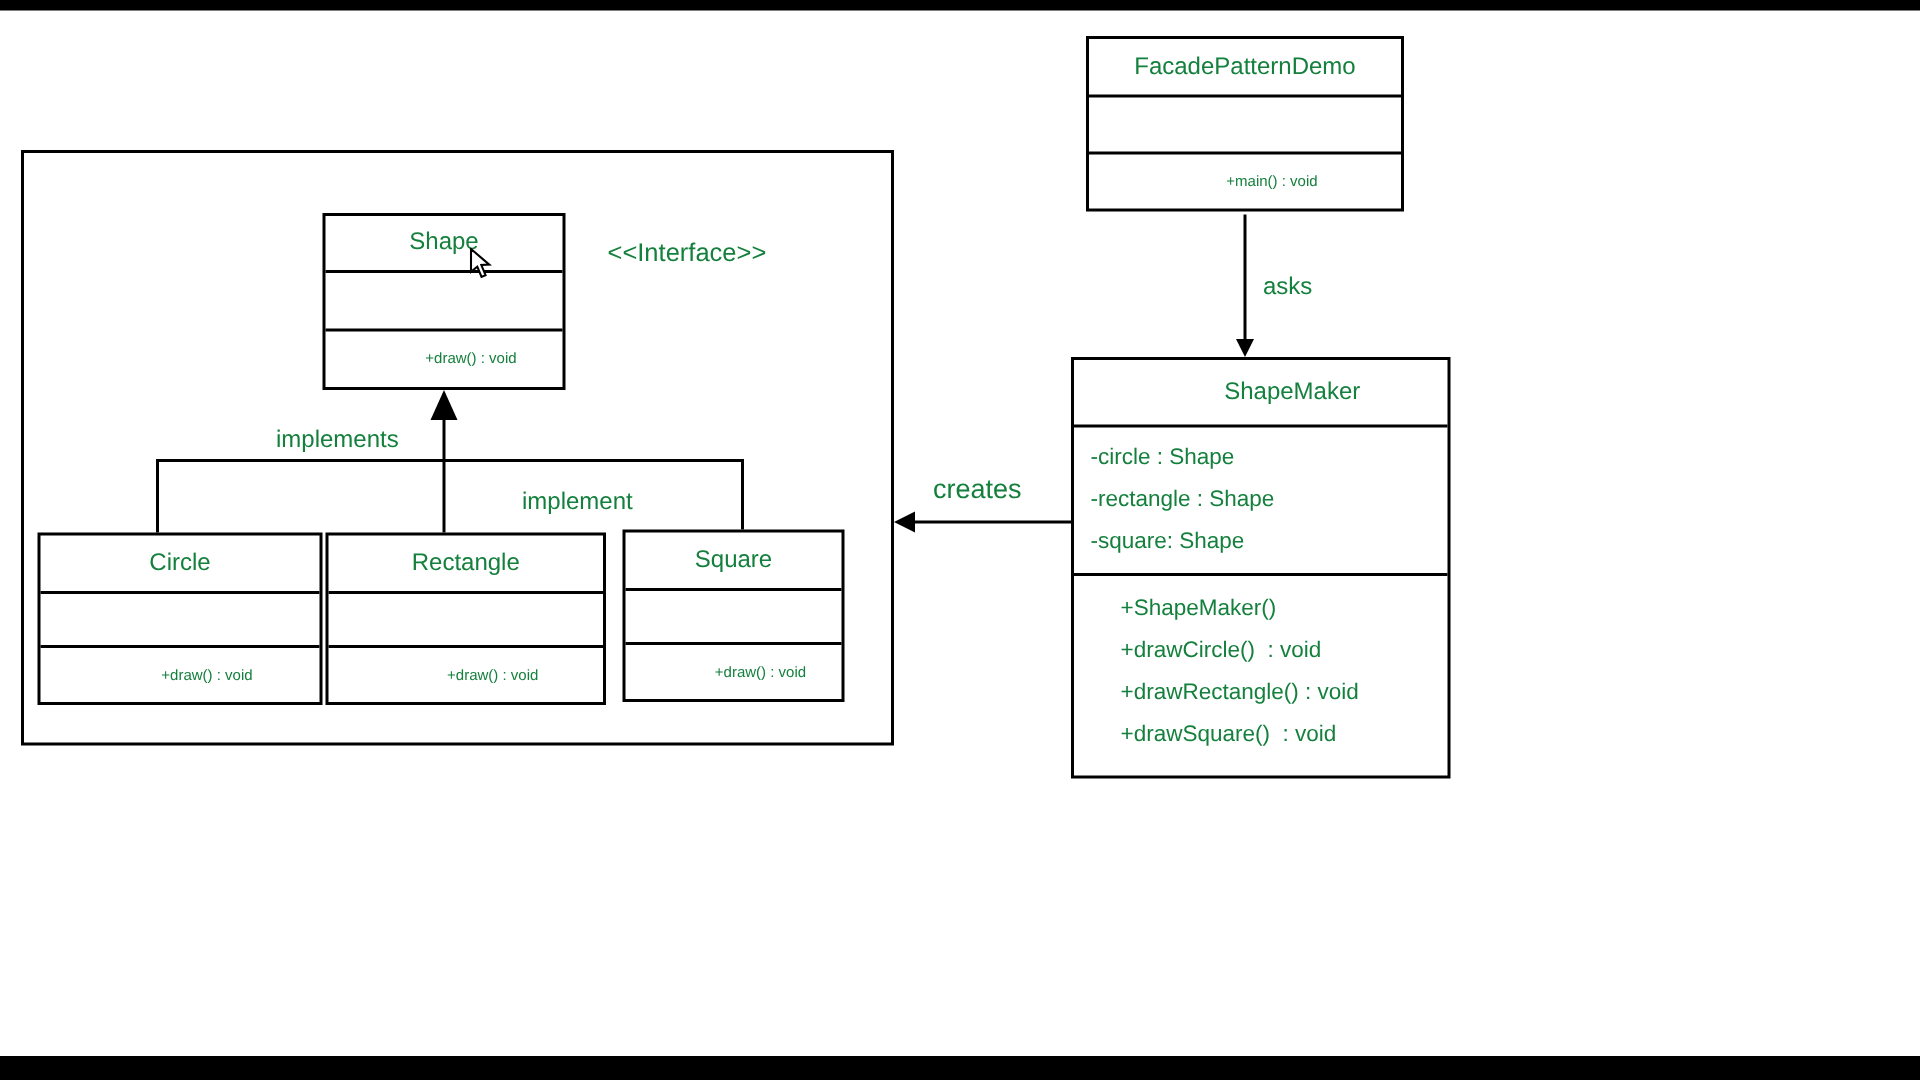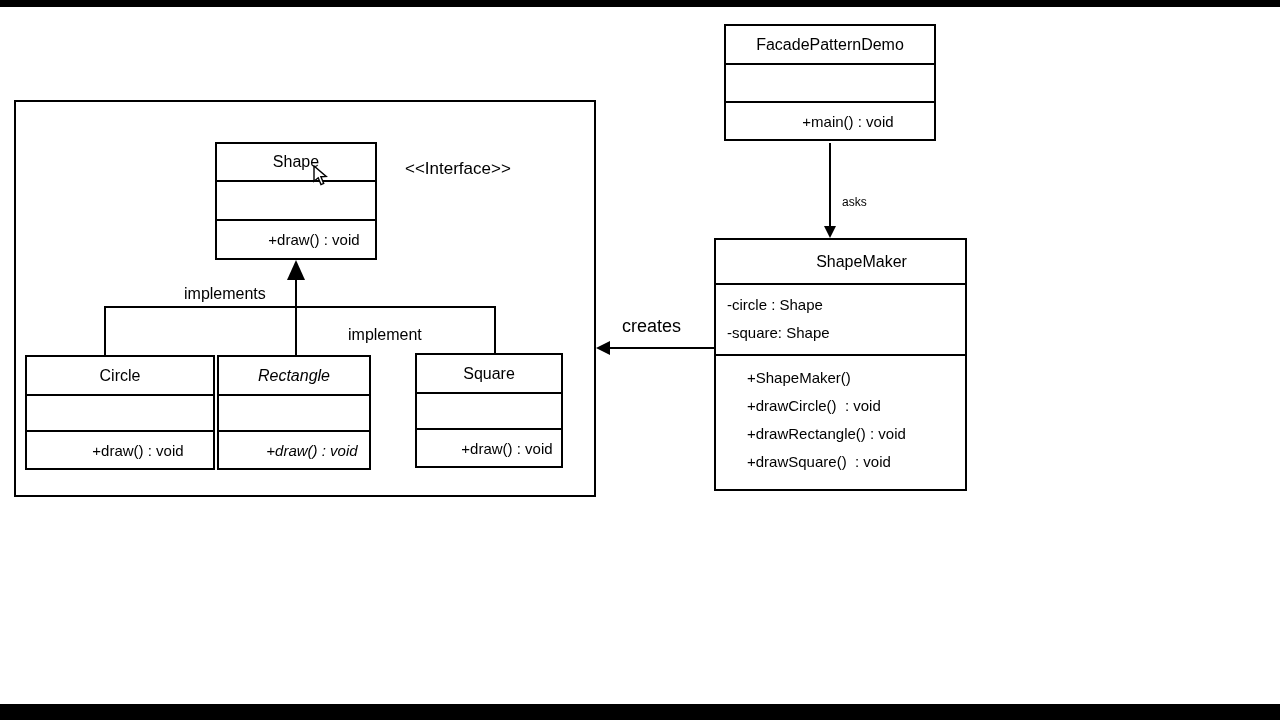--- a/index.html
+++ b/index.html
@@ -1,37 +1,37 @@
 <!DOCTYPE html>
 <html><head>
 <meta charset="utf-8">
 <style>
   html, body { margin: 0; padding: 0; background: #ffffff; }
   .stage {
     position: relative; width: 1280px; height: 720px;
     background: #ffffff; overflow: hidden;
-    font-family: "Liberation Sans", sans-serif; color: #000000;
+    font-family: "Liberation Sans", sans-serif; color: #15803d;
   }
   .bar { position: absolute; left: 0; width: 1280px; background: #000; }
   .bar.top { top: 0; height: 7px; }
   .bar.bottom { bottom: 0; height: 16px; }
 
   .uml-box {
     position: absolute; background: #fff;
     border: 2px solid #000; box-sizing: border-box;
   }
   .comp { border-bottom: 2px solid #000; }
   .comp:last-child { border-bottom: none; }
   .title-comp {
     display: flex; align-items: center; justify-content: center;
     font-size: 16px;
   }
   .center-comp {
     display: flex; align-items: center; justify-content: center;
-    font-size: 15px; white-space: pre; padding-left: 36px;
+    font-size: 10px; white-space: pre; padding-left: 36px;
   }
   .text-lines { font-size: 15px; }
   .text-lines > div { line-height: 28px; white-space: pre; }
 
   .float-label { position: absolute; white-space: nowrap; }
 
   svg.connectors {
     position: absolute; left: 0; top: 0; pointer-events: none;
   }
   .cursor { position: absolute; }
@@ -65,20 +65,21 @@
   <div class="uml-box" style="left:724px; top:24px; width:212px;">
     <div class="comp title-comp" style="height:37px;">FacadePatternDemo</div>
     <div class="comp" style="height:36px;"></div>
     <div class="comp center-comp" style="height:36px;">+main() : void</div>
   </div>
 
   <div class="uml-box" style="left:714px; top:238px; width:253px;">
     <div class="comp title-comp" style="height:43px;padding-left:42px;">ShapeMaker</div>
     <div class="comp text-lines" style="padding:6px 0 7px 11px;">
       <div>-circle : Shape</div>
+      <div>-rectangle : Shape</div>
       <div>-square: Shape</div>
     </div>
     <div class="comp text-lines" style="padding:8px 0 13px 11px;margin-left:20px;">
       <div>+ShapeMaker()</div>
       <div>+drawCircle()  : void</div>
       <div>+drawRectangle() : void</div>
       <div>+drawSquare()  : void</div>
     </div>
   </div>
 
@@ -87,34 +88,34 @@
     <div class="comp" style="height:37px;"></div>
     <div class="comp center-comp" style="height:37px;">+draw() : void</div>
   </div>
 
   <div class="uml-box" style="left:25px; top:355px; width:190px;">
     <div class="comp title-comp" style="height:37px;">Circle</div>
     <div class="comp" style="height:34px;"></div>
     <div class="comp center-comp" style="height:36px;">+draw() : void</div>
   </div>
 
-  <div class="uml-box" style="left:217px; top:355px; width:154px;font-style:italic;">
+  <div class="uml-box" style="left:217px; top:355px; width:187px;">
     <div class="comp title-comp" style="height:37px;">Rectangle</div>
     <div class="comp" style="height:34px;"></div>
     <div class="comp center-comp" style="height:36px;">+draw() : void</div>
   </div>
 
   <div class="uml-box" style="left:415px; top:353px; width:148px;">
     <div class="comp title-comp" style="height:37px;">Square</div>
     <div class="comp" style="height:34px;"></div>
     <div class="comp center-comp" style="height:36px;">+draw() : void</div>
   </div>
 
   <div class="float-label" style="left:405px; top:159px; font-size:17px;">&lt;&lt;Interface&gt;&gt;</div>
-  <div class="float-label" style="left:842px; top:195px; font-size:12px;">asks</div>
+  <div class="float-label" style="left:842px; top:183px; font-size:16px;">asks</div>
   <div class="float-label" style="left:622px; top:316px; font-size:18px;">creates</div>
   <div class="float-label" style="left:136px; top:285px; font-size:16px;margin-left:48px;">implements</div>
   <div class="float-label" style="left:316px; top:326px; font-size:16px;margin-left:32px;">implement</div>
 
   <div class="cursor" style="left:313px; top:165px;">
     <svg width="18" height="22" viewBox="0 0 18 22">
       <path d="M1,1 L1,16.2 L5.2,12.8 L8,19.6 L10.7,18.4 L7.9,11.7 L13.2,11.4 Z" fill="#ffffff" stroke="#000000" stroke-width="1.4"></path>
     </svg>
   </div>
 

